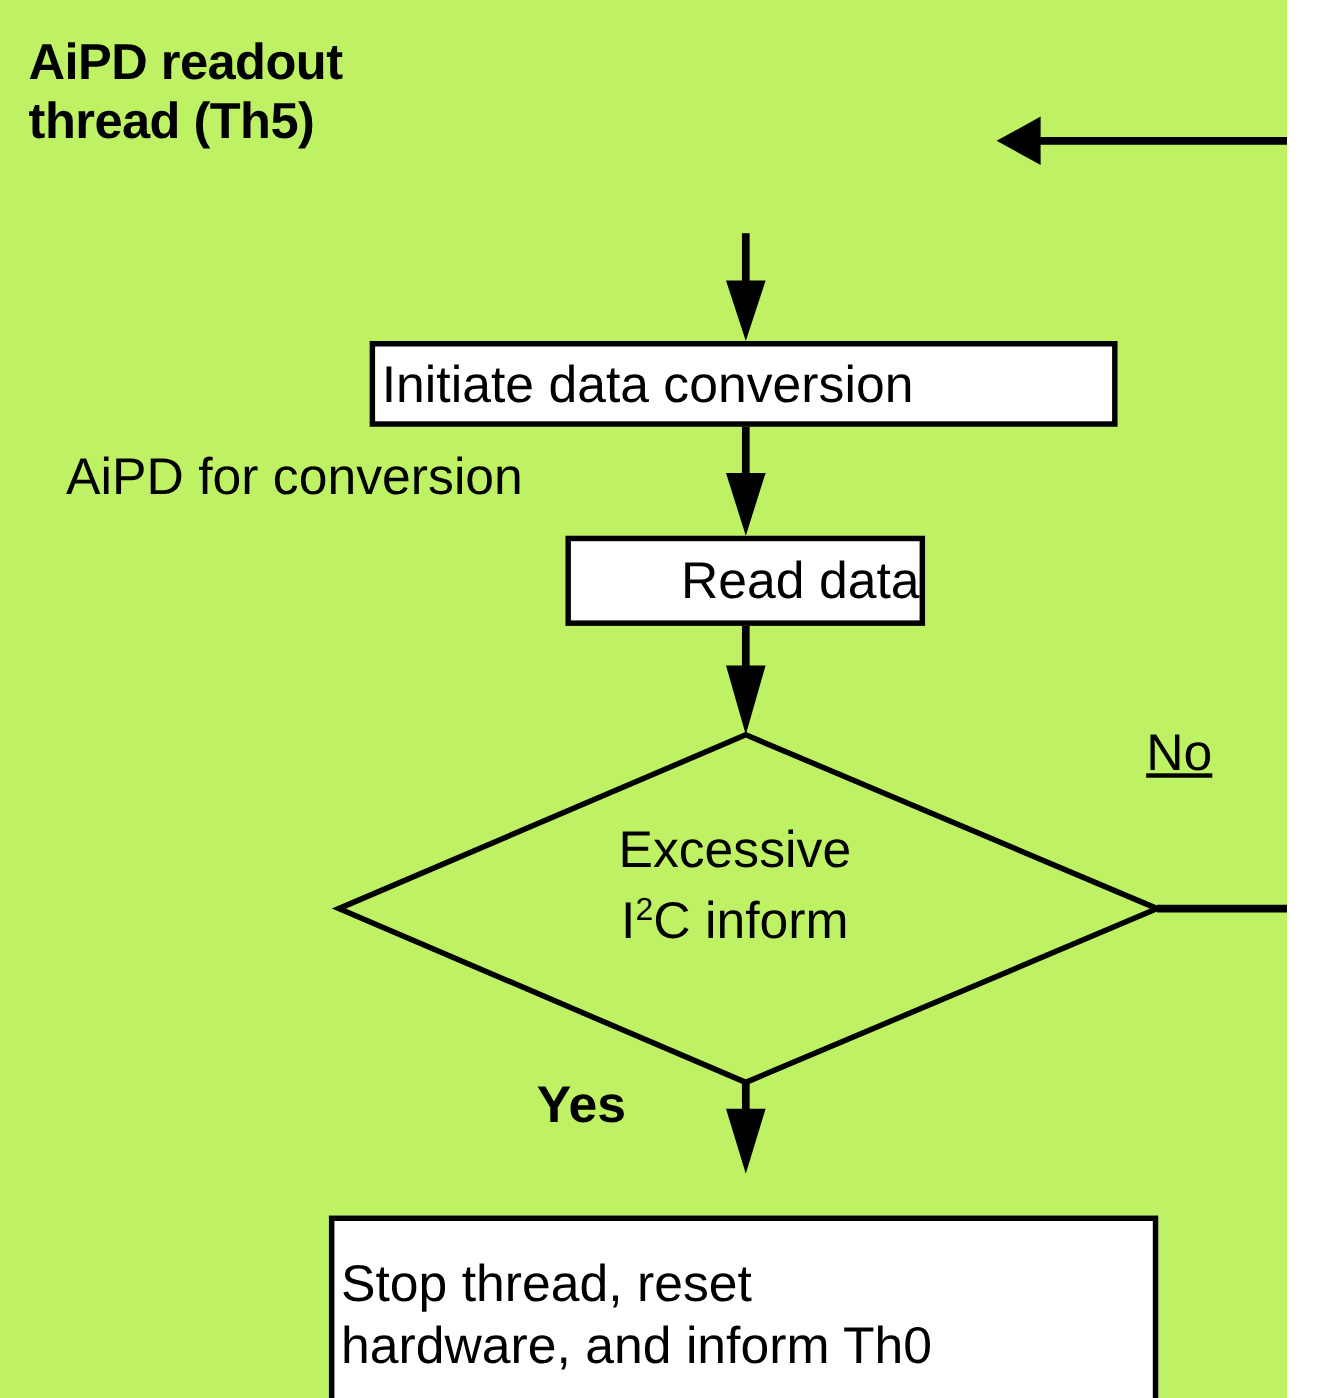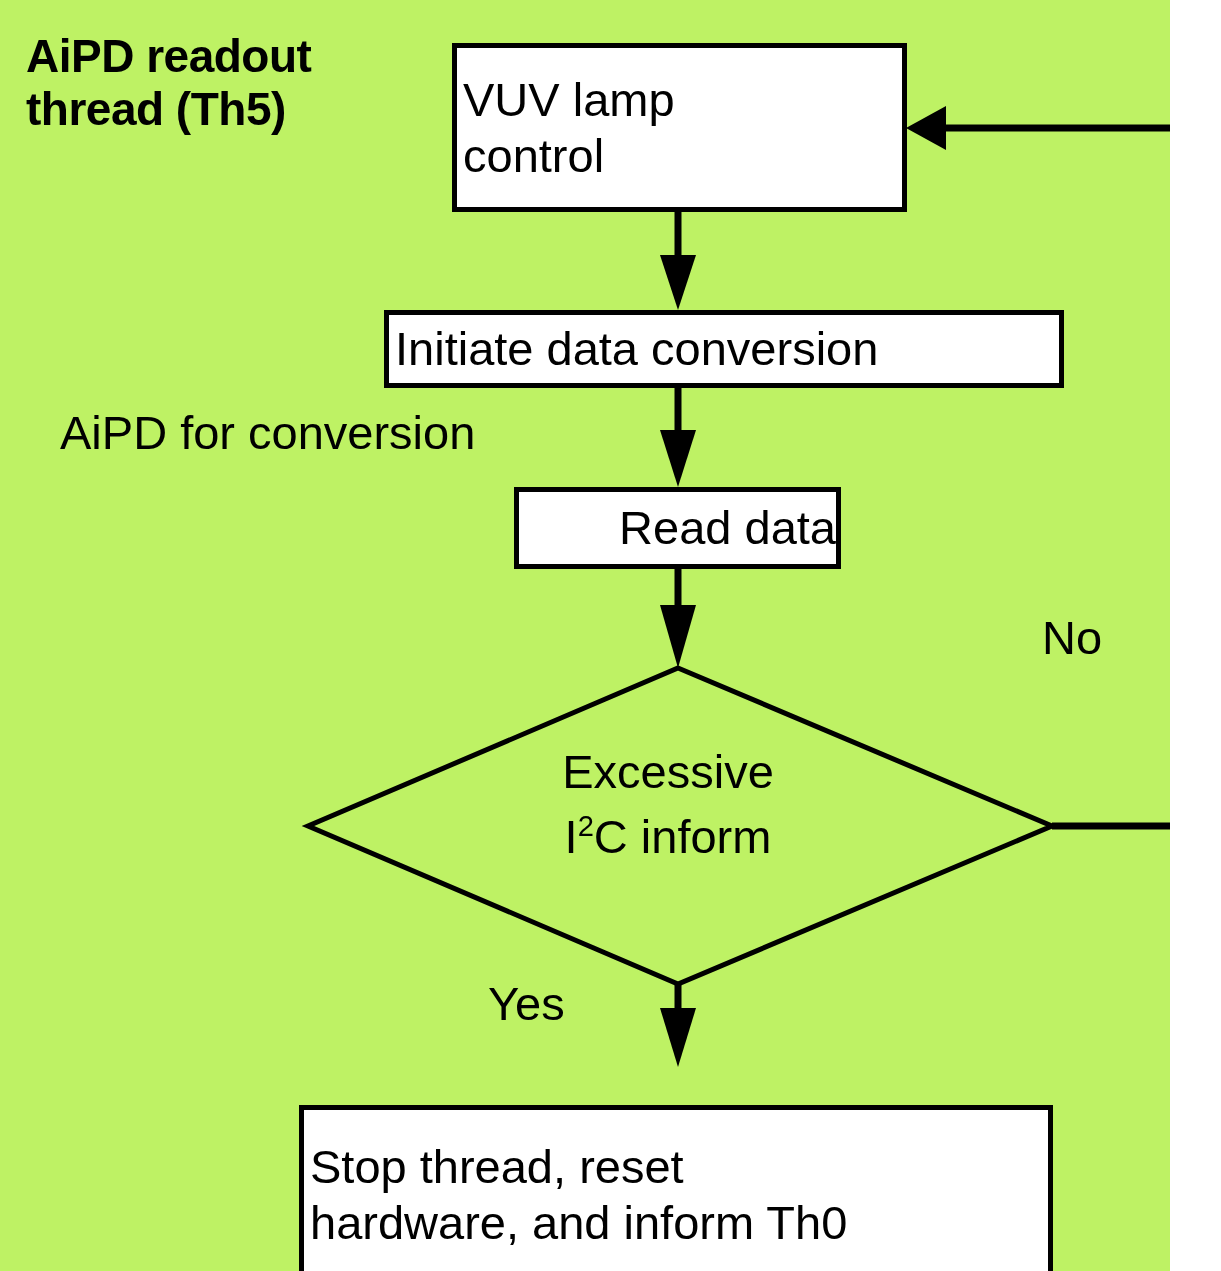--- a/index.html
+++ b/index.html
@@ -44,21 +44,20 @@
     left: 452px;
     top: 43px;
     width: 455px;
     height: 169px;
   }
   #box-initiate {
     left: 336px;
     top: 310px;
     width: 680px;
     height: 78px;
-    margin-left: 48px;
   }
   #box-read {
     left: 514px;
     top: 487px;
     width: 327px;
     height: 82px;
     align-items: center;
     justify-content: flex-end;
   }
   #box-stop {
@@ -73,25 +72,27 @@
     font-size: 47px;
     line-height: 1.1;
     white-space: nowrap;
   }
   #label-wait {
     left: 60px;
     top: 407px;
   }
   #label-no {
     left: 1042px;
-    top: 612px;
+    top: 658px;
+    text-decoration: underline;
   }
   #label-yes {
     left: 488px;
     top: 978px;
+    font-weight: bold;
   }
   svg.overlay {
     position: absolute;
     left: 0;
     top: 0;
     width: 1221px;
     height: 1271px;
     pointer-events: none;
   }
   svg.overlay .stroke {
@@ -118,24 +119,20 @@
   }
 </style>
 </head>
 <body>
 
 <div id="canvas">
 
   <div class="title">AiPD readout
 thread (Th5)</div>
 
-  <div class="flow-box" id="box-vuv">
-    <span>VUV lamp
-control</span>
-  </div>
 
   <div class="flow-box" id="box-initiate">
     <span>Initiate data conversion</span>
   </div>
 
   <div class="flow-box" id="box-read">
     <span>Read data</span>
   </div>
 
   <div class="flow-box" id="box-stop">

